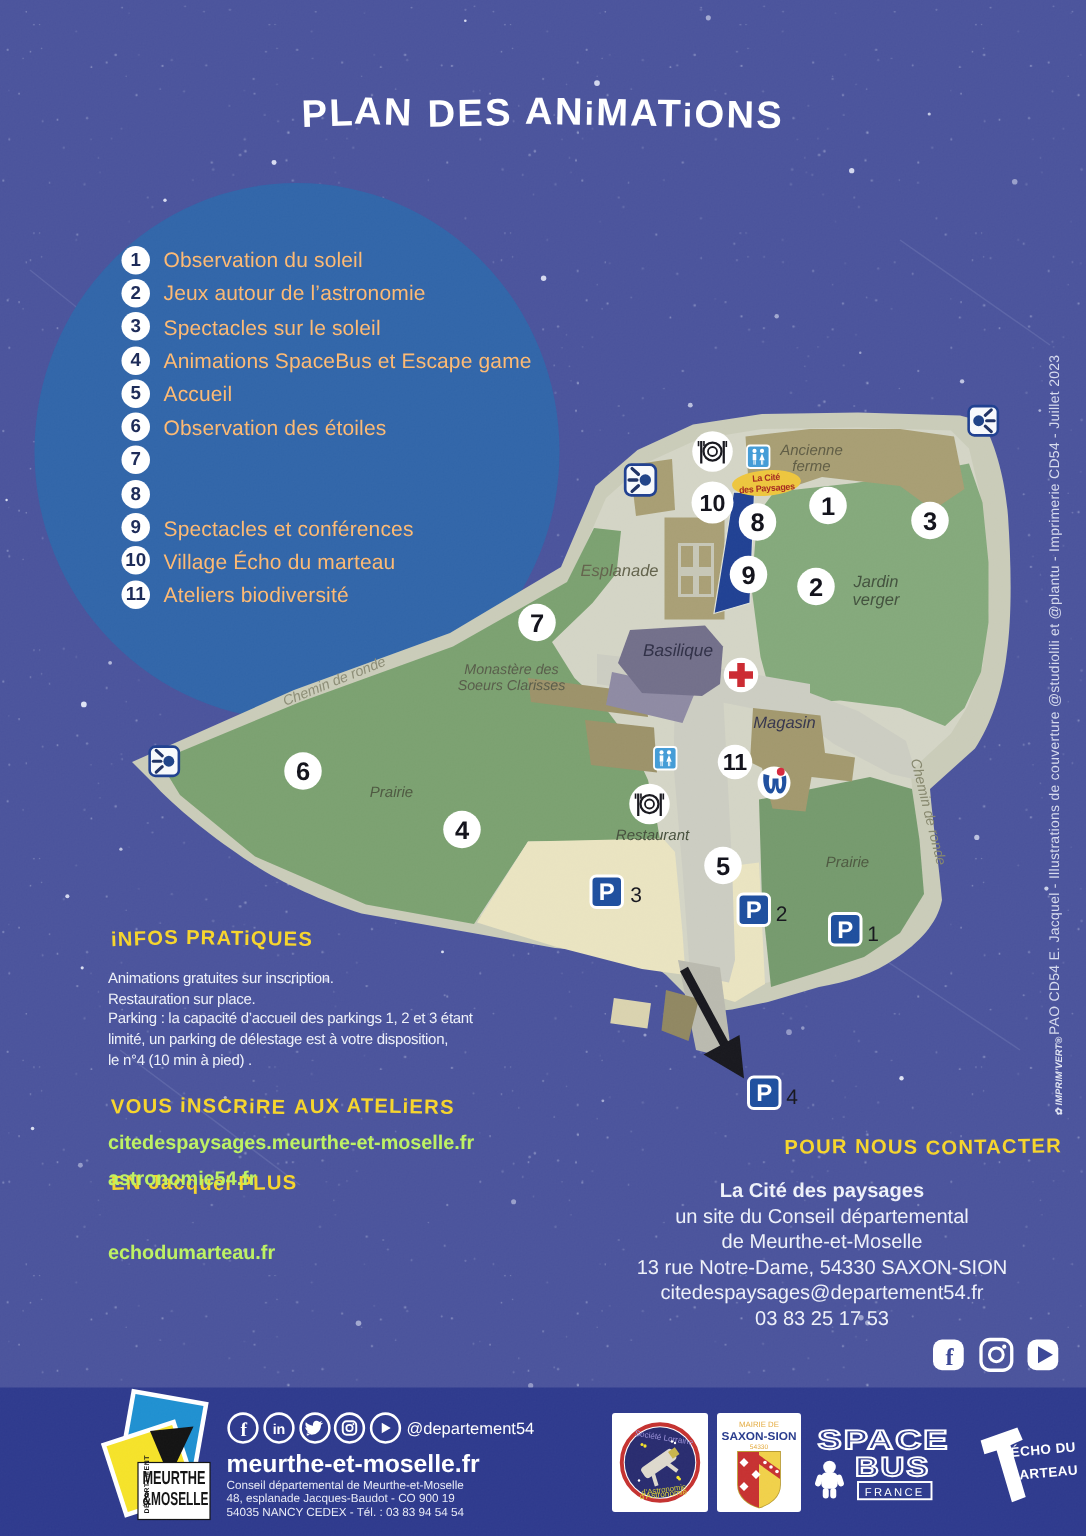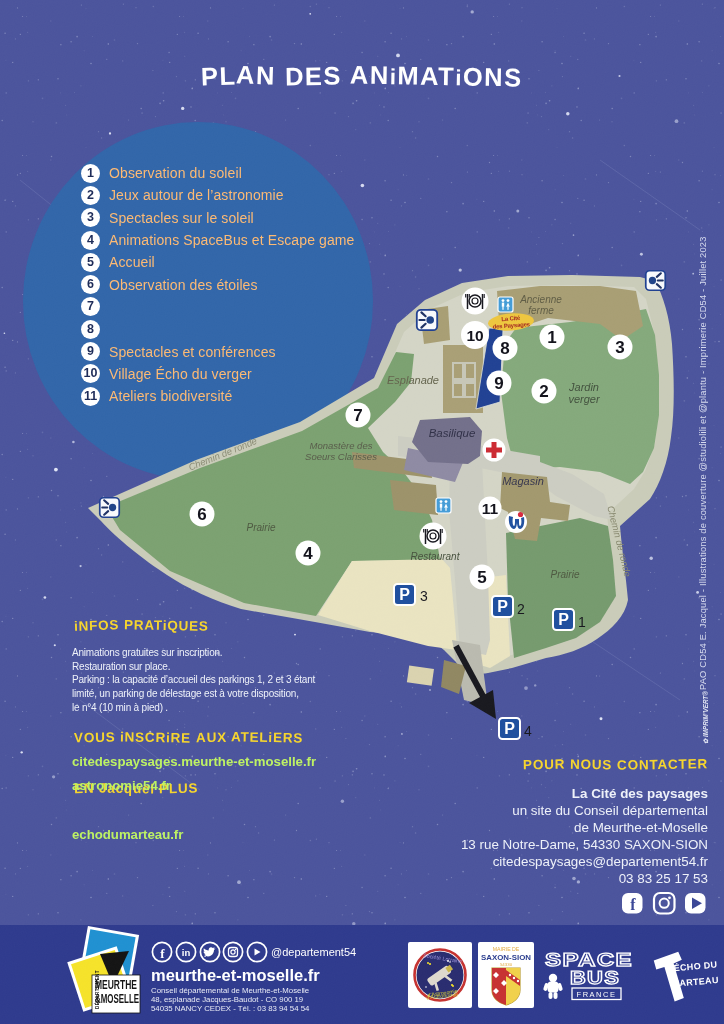--- a/index.html
+++ b/index.html
@@ -496,28 +496,28 @@
     </div>
 <div class="li">
       <div class="num">8</div>
     </div>
 <div class="li">
       <div class="num">9</div>
       <div class="lt">Spectacles et conférences</div>
     </div>
 <div class="li">
       <div class="num">10</div>
-      <div class="lt">Village Écho du verger</div>
+      <div class="lt">Village Écho du marteau</div>
     </div>
 <div class="li">
       <div class="num">11</div>
       <div class="lt">Ateliers biodiversité</div>
     </div>
 </div>
 <div class="abs yel hand" style="left:74px;top:618px;font-size:13.5px;letter-spacing:0.8px;"><span style="transform:rotate(-2deg)">iNFOS</span> <span style="transform:rotate(1deg)">PRATiQUES</span></div>
 <div class="abs inf" style="left:72px;top:646px;width:310px;">Animations gratuites sur inscription.<br>Restauration sur place.<br>Parking&nbsp;: la capacité d’accueil des parkings&nbsp;1, 2 et 3 étant<br>limité, un parking de délestage est à votre disposition,<br>le n°4 (10 min à pied)&nbsp;.</div>
 <div class="abs yel hand" style="left:74px;top:730px;font-size:13.5px;letter-spacing:0.8px;"><span style="transform:rotate(-1deg)">VOUS</span> <span style="transform:rotate(1deg)">iNSCRiRE</span> <span style="transform:rotate(-1deg)">AUX</span> <span style="transform:rotate(1deg)">ATELiERS</span></div>
 <div class="abs w" style="left:72px;top:754px;font-size:13.2px;font-weight:bold;">citedespaysages.meurthe-et-moselle.fr</div>
 <div class="abs yel hand" style="left:74px;top:781px;font-size:13.5px;letter-spacing:0.8px;"><span style="transform:rotate(-2deg)">EN</span> <span style="transform:rotate(1deg)">Jacquel</span> <span style="transform:rotate(-1deg)">PLUS</span></div>
 <div class="abs w" style="left:72px;top:778px;font-size:13.2px;font-weight:bold;">astronomie54.fr</div>
 <div class="abs w" style="left:72px;top:827px;font-size:13.2px;font-weight:bold;">echodumarteau.fr</div>
 <div class="abs yel hand" style="right:16px;top:757px;font-size:13.5px;letter-spacing:0.8px;"><span style="transform:rotate(-1deg)">POUR</span> <span style="transform:rotate(1deg)">NOUS</span> <span style="transform:rotate(-1deg)">CONTACTER</span></div>
-<div class="abs ctc" style="right:16px;top:785px;width:320px;"><b>La Cité des paysages</b><br>un site du Conseil départemental<br>de Meurthe-et-Moselle<br>13 rue Notre-Dame, 54330 SAXON-SION<br>citedespaysages@departement54.fr<br>03 83 25 17 53</div>
+<div class="abs ctc" style="right:16px;top:785px;width:320px;text-align:center;"><b>La Cité des paysages</b><br>un site du Conseil départemental<br>de Meurthe-et-Moselle<br>13 rue Notre-Dame, 54330 SAXON-SION<br>citedespaysages@departement54.fr<br>03 83 25 17 53</div>
 
 </body></html>

